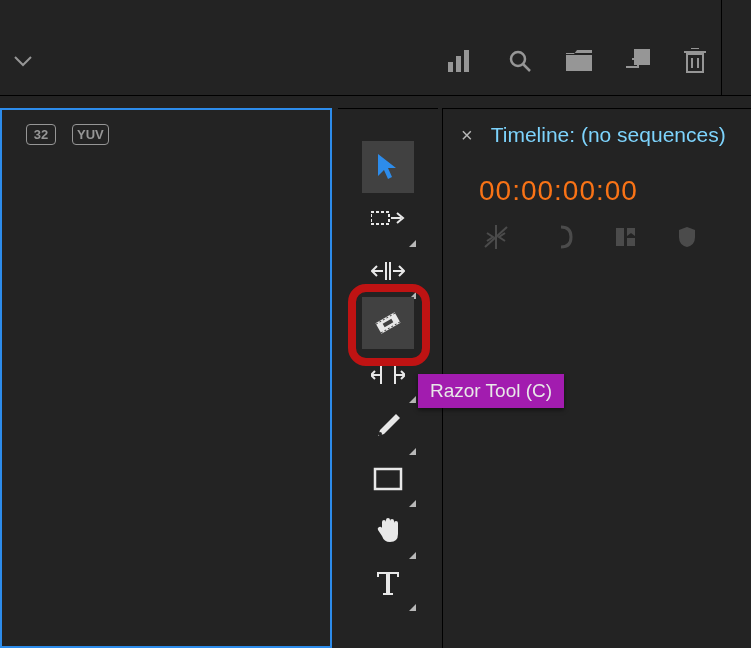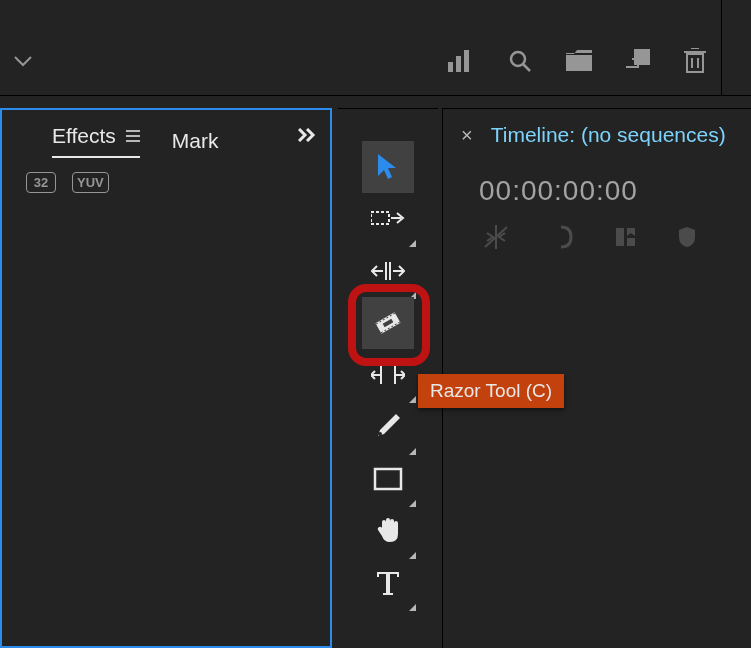--- a/index.html
+++ b/index.html
@@ -56,27 +56,27 @@
   
   .timeline-panel {
     position: absolute; top: 108px; left: 442px; right: 0; bottom: 0;
     background: #232323; border-top: 1px solid #000; border-left: 1px solid #000;
   }
   .timeline-header {
     display: flex; align-items: center; padding: 14px 18px; gap: 18px;
   }
   .close-x { color: #b8b8b8; font-size: 20px; cursor: pointer; }
   .timeline-title { color: #7dd3fc; font-size: 21px; }
-  .timecode { color: #a3a3a3; font-size: 28px; font-weight: 300; padding: 14px 0 0 36px; letter-spacing: 1px; }
+  .timecode { color: #f97316; font-size: 28px; font-weight: 300; padding: 14px 0 0 36px; letter-spacing: 1px; }
   .timeline-icons { display: flex; gap: 40px; padding: 18px 0 0 40px; opacity: 0.35; }
 
   
   .tooltip {
     position: absolute; top: 374px; left: 418px;
-    background: #c2410c; color: #e8e8e8; font-size: 19px; padding: 6px 12px;
+    background: #a21caf; color: #e8e8e8; font-size: 19px; padding: 6px 12px;
     box-shadow: 0 2px 4px rgba(0,0,0,.5);
   }
 
   svg { display: block; }
 </style>
 </head>
 <body>
 
 <div class="top-toolbar">
   <div class="dropdown-arrow">
@@ -117,38 +117,20 @@
           <line x1="7" y1="0" x2="15" y2="0" stroke="#969696" stroke-width="2"></line>
           <line x1="8" y1="10" x2="8" y2="20" stroke="#969696" stroke-width="2"></line>
           <line x1="14" y1="10" x2="14" y2="20" stroke="#969696" stroke-width="2"></line>
         </svg>
     </span>
   </div>
   <div class="right-stub"></div>
 </div>
 
 <div class="effects-panel">
-  <div class="effects-tabs">
-    <div class="tab active">
-      <span>Effects</span>
-      <span class="hamburger">
-          <span></span>
-          <span></span>
-          <span></span>
-        </span>
-    </div>
-    <div class="tab">
-      <span>Mark</span>
-    </div>
-    <span class="more-icon">
-      <svg width="20" height="14" viewBox="0 0 20 14">
-          <path d="M1 1 L7 7 L1 13 M9 1 L15 7 L9 13" stroke="#e8e8e8" stroke-width="3" fill="none"></path>
-        </svg>
-    </span>
-  </div>
   <div class="effects-badges">
     <div class="badge">32</div>
     <div class="badge">YUV</div>
   </div>
 </div>
 
 <div class="tools-panel">
   <div class="tool active">
     <svg width="26" height="30" viewBox="0 0 26 30">
         <path d="M3 2 L3 24 L9 18 L13 27 L17 25 L13 16 L21 16 Z" fill="#2d8ceb"></path>

